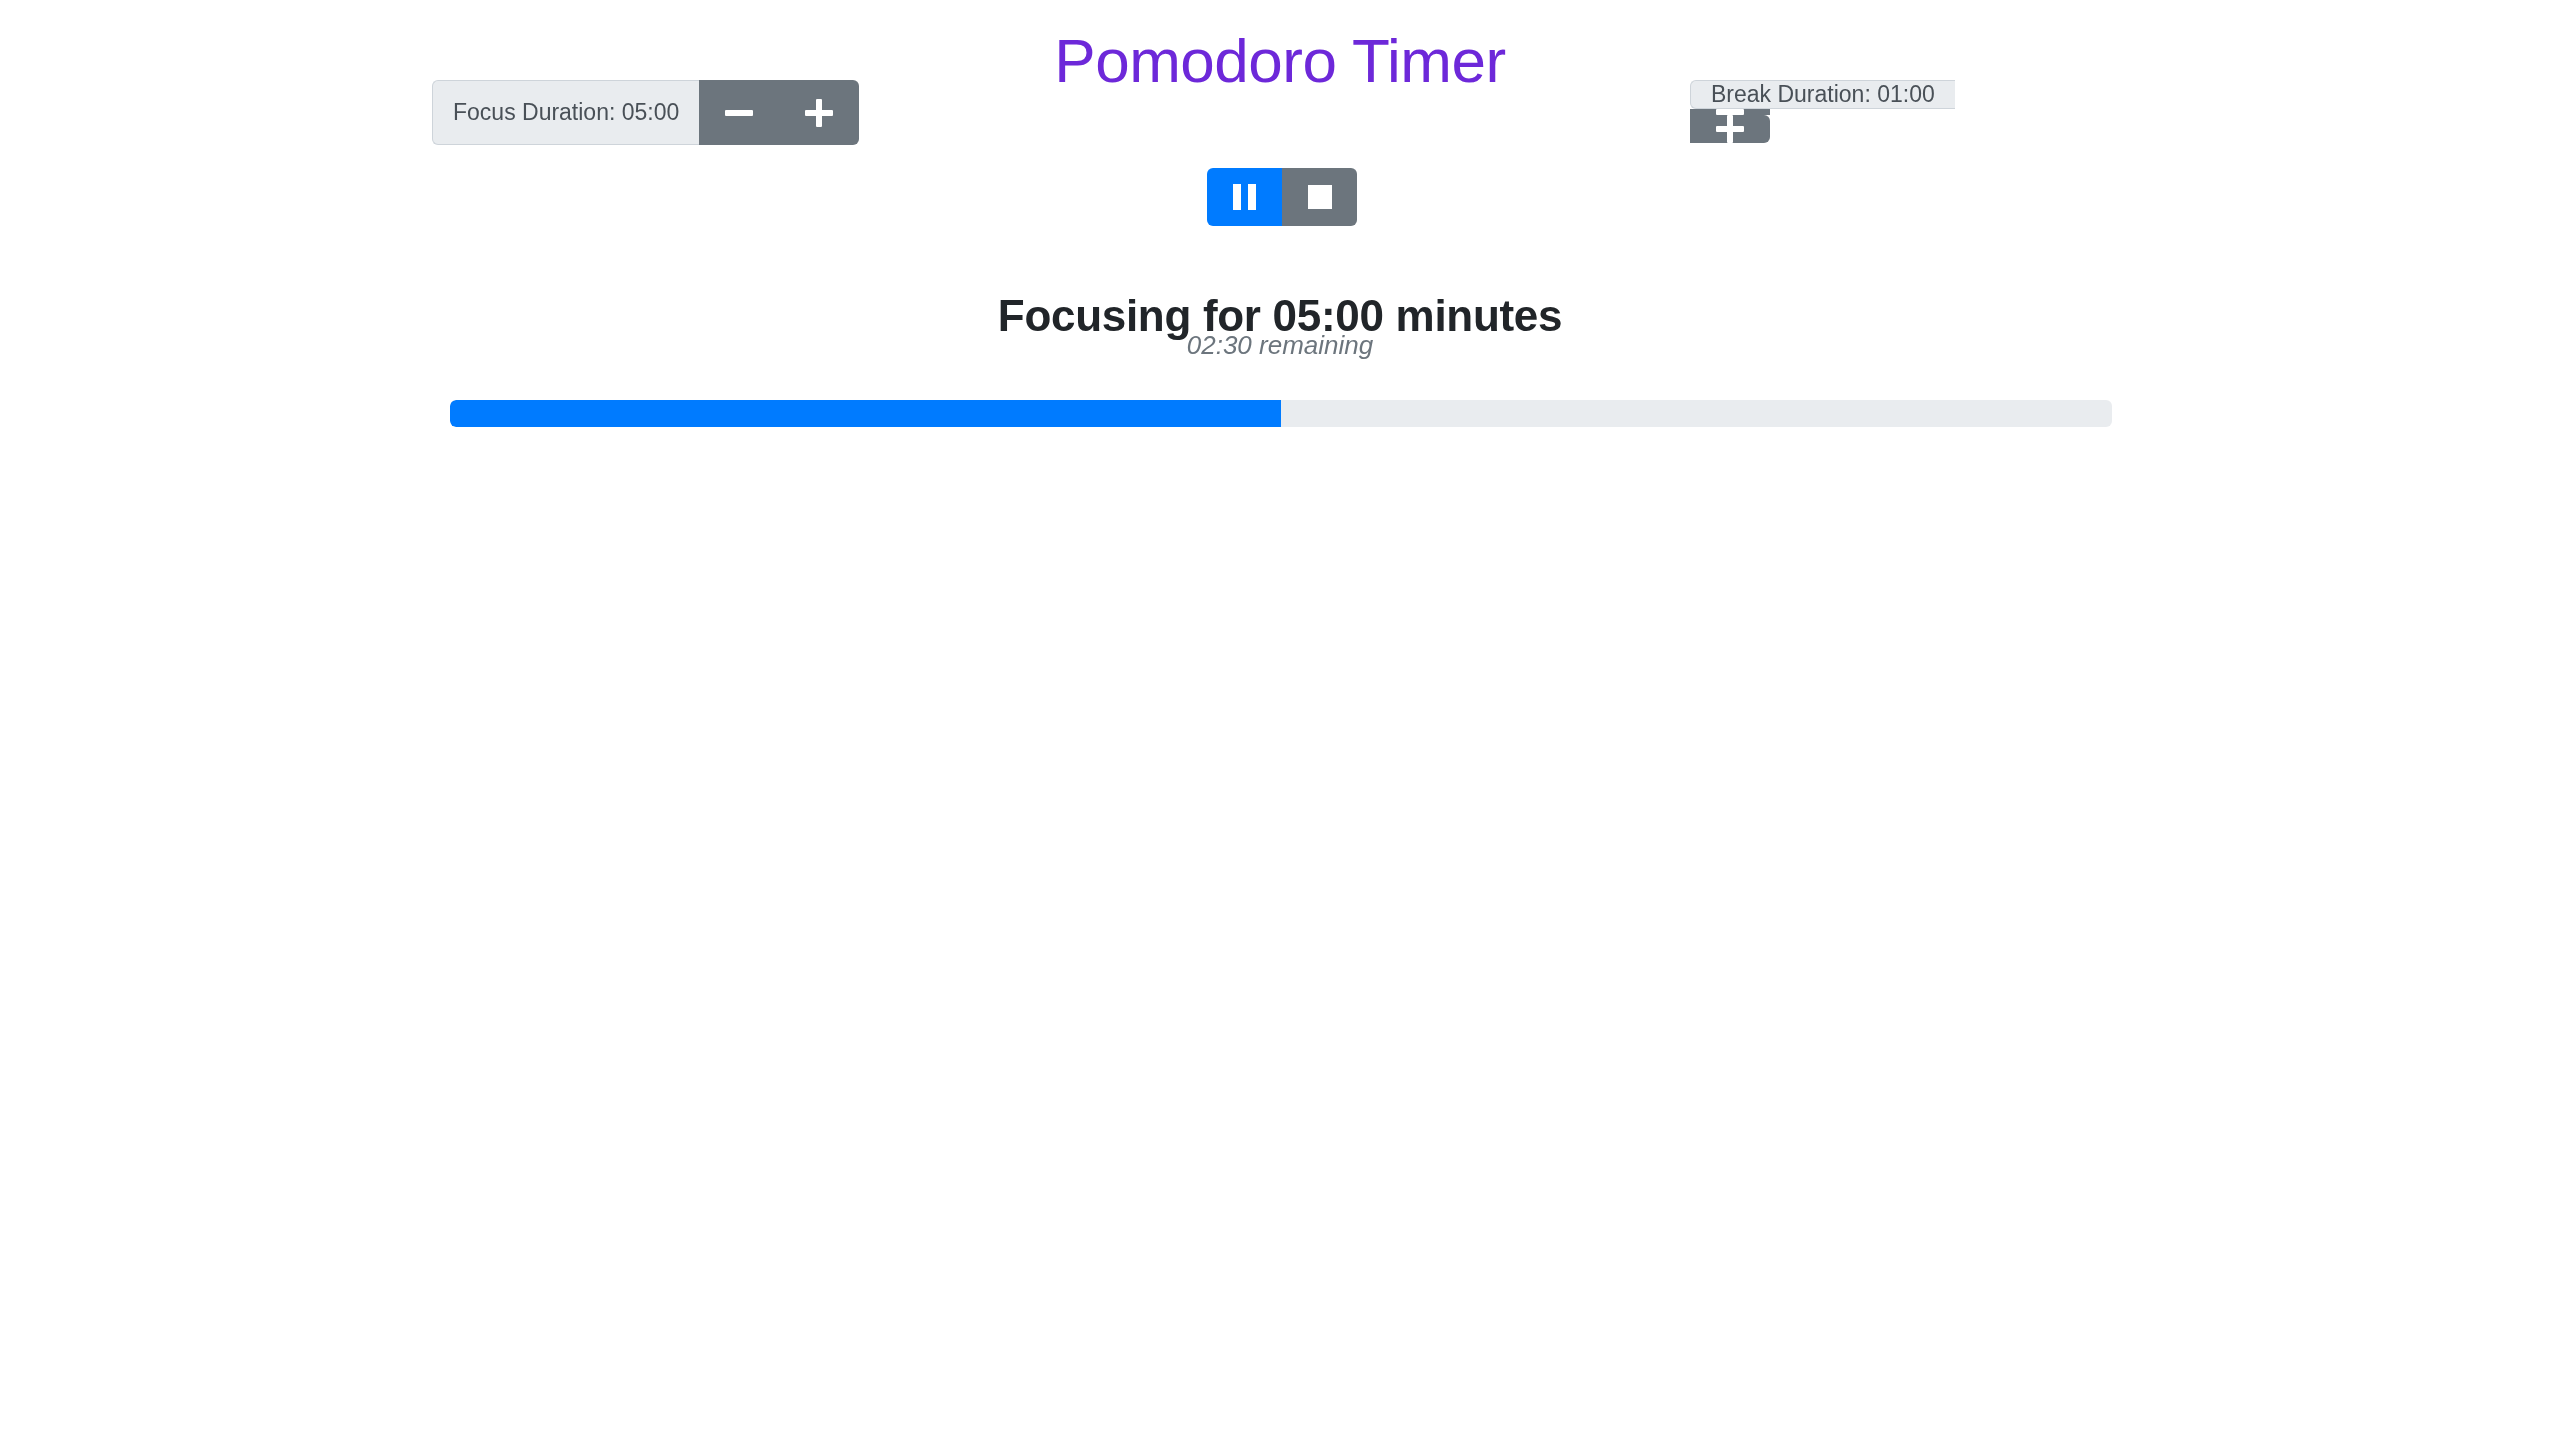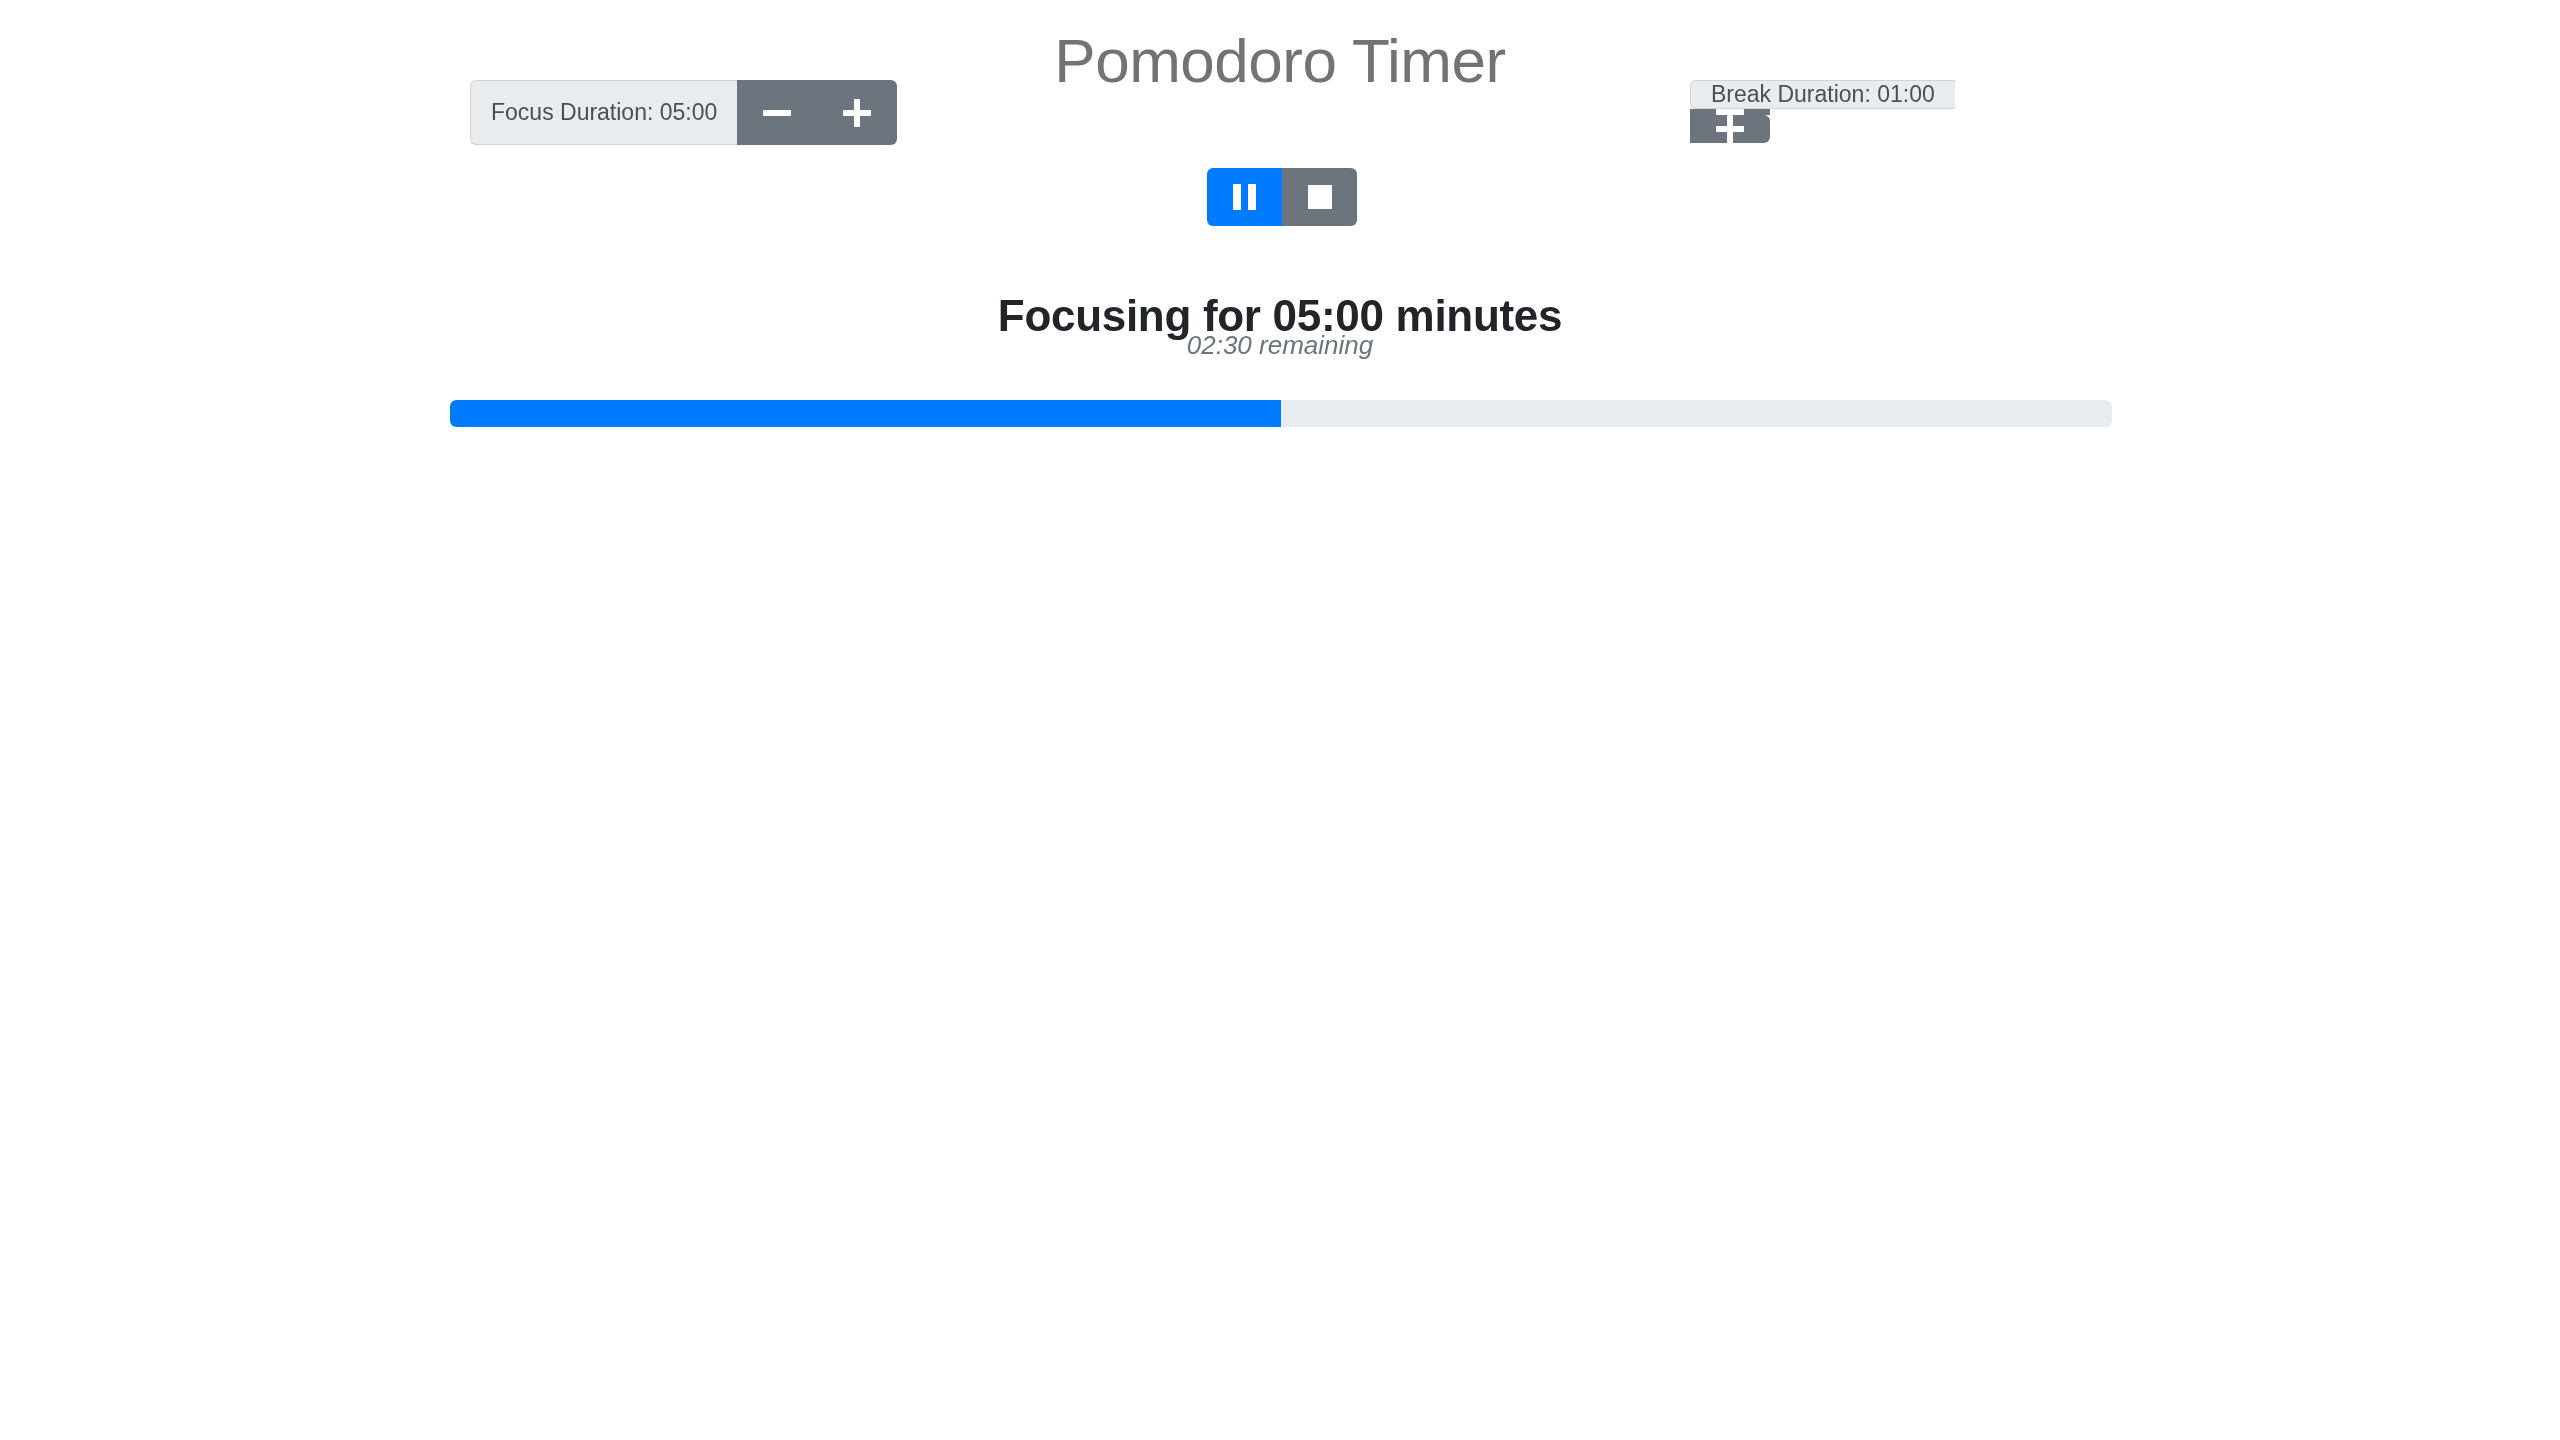--- a/index.html
+++ b/index.html
@@ -25,33 +25,33 @@
   
   .app-title {
     position: absolute;
     top: -18px;
     left: 0;
     width: 2560px;
     text-align: center;
     font-size: 62px;
     font-weight: 400;
     line-height: 1.2;
-    color: #737373;
+    color: #6d28d9;
     letter-spacing: -0.5px;
   }
 
   
   .stepper {
     position: absolute;
     top: 80px;
     display: flex;
     align-items: stretch;
     height: 65px;
   }
-  .stepper.focus  { left: 470px; }
+  .stepper.focus  { left: 432px; }
   .stepper.break  { left: 1690px; flex-direction: column; }
 
   .stepper-label {
     display: flex;
     align-items: center;
     background: #e9ecef;
     border: 1px solid #ced4da;
     border-right: none;
     border-radius: 6px 0 0 6px;
     padding: 0 20px;

